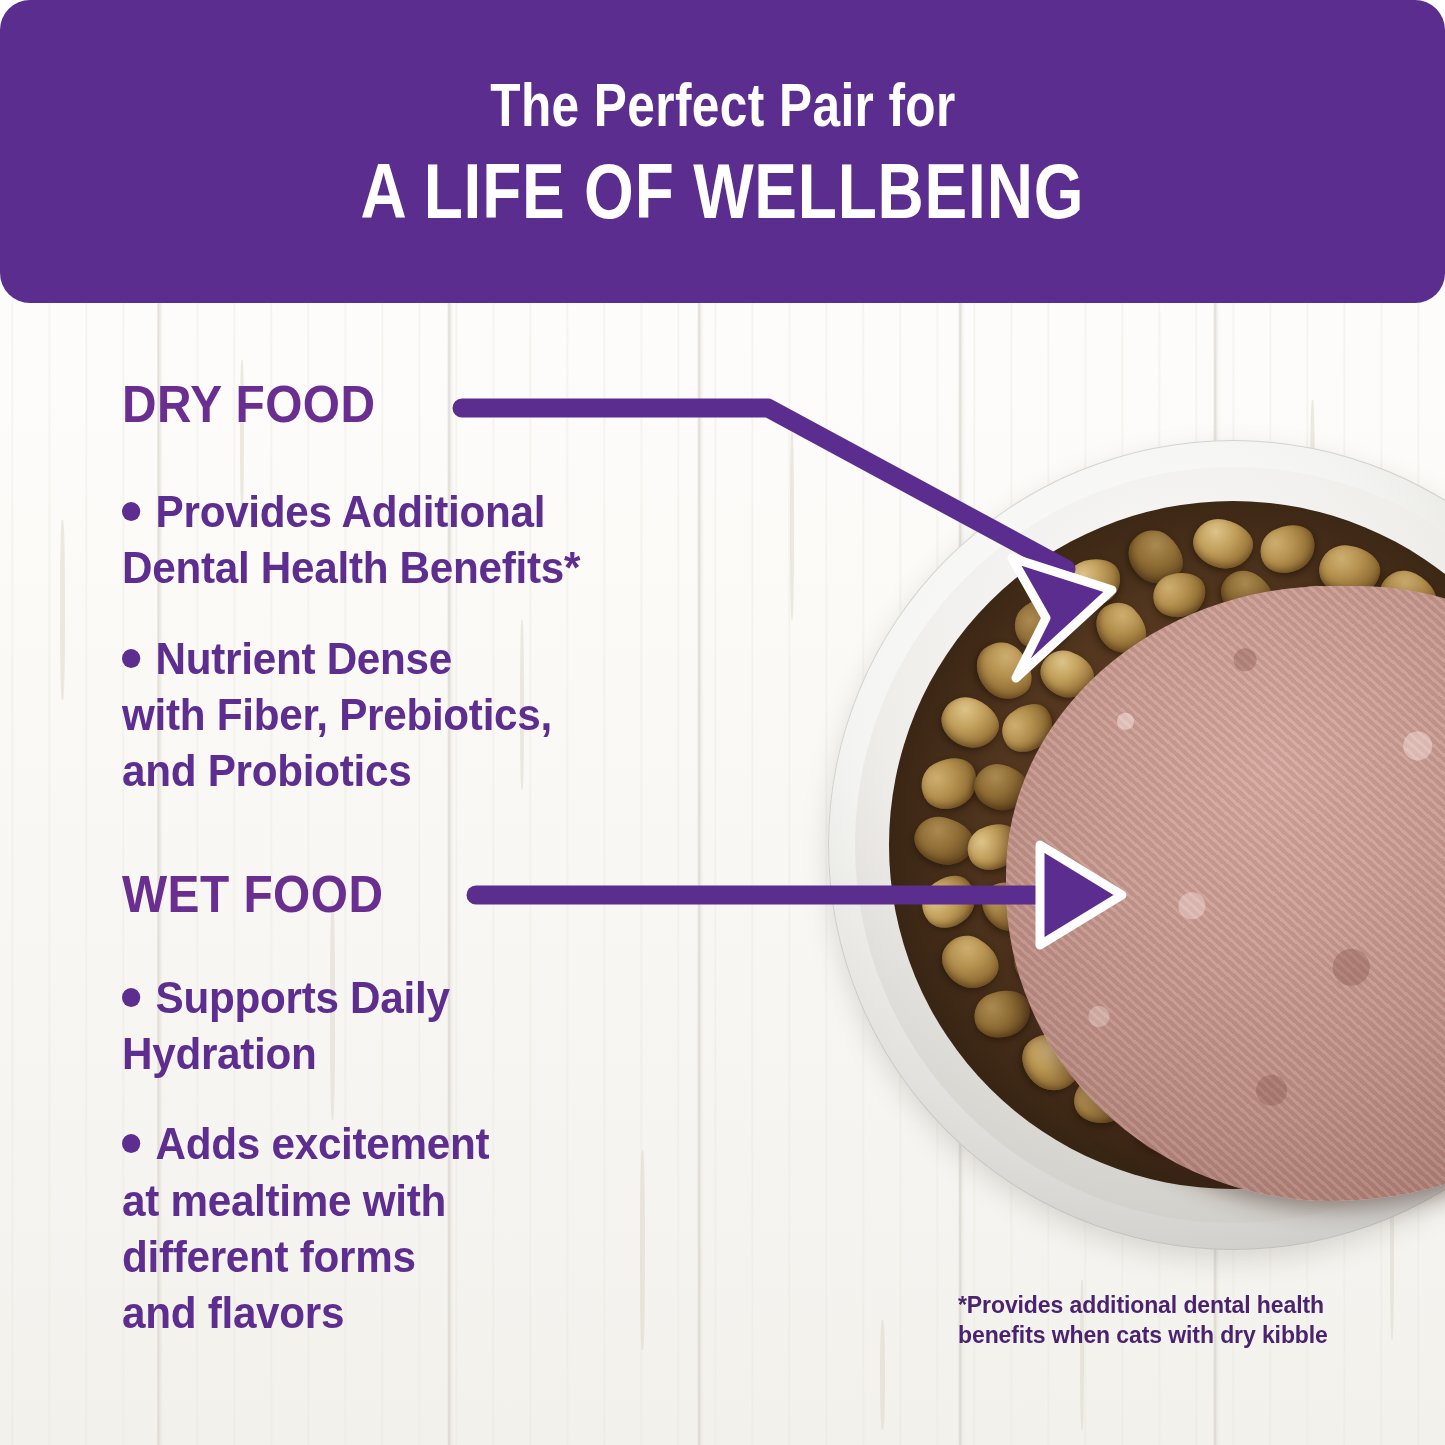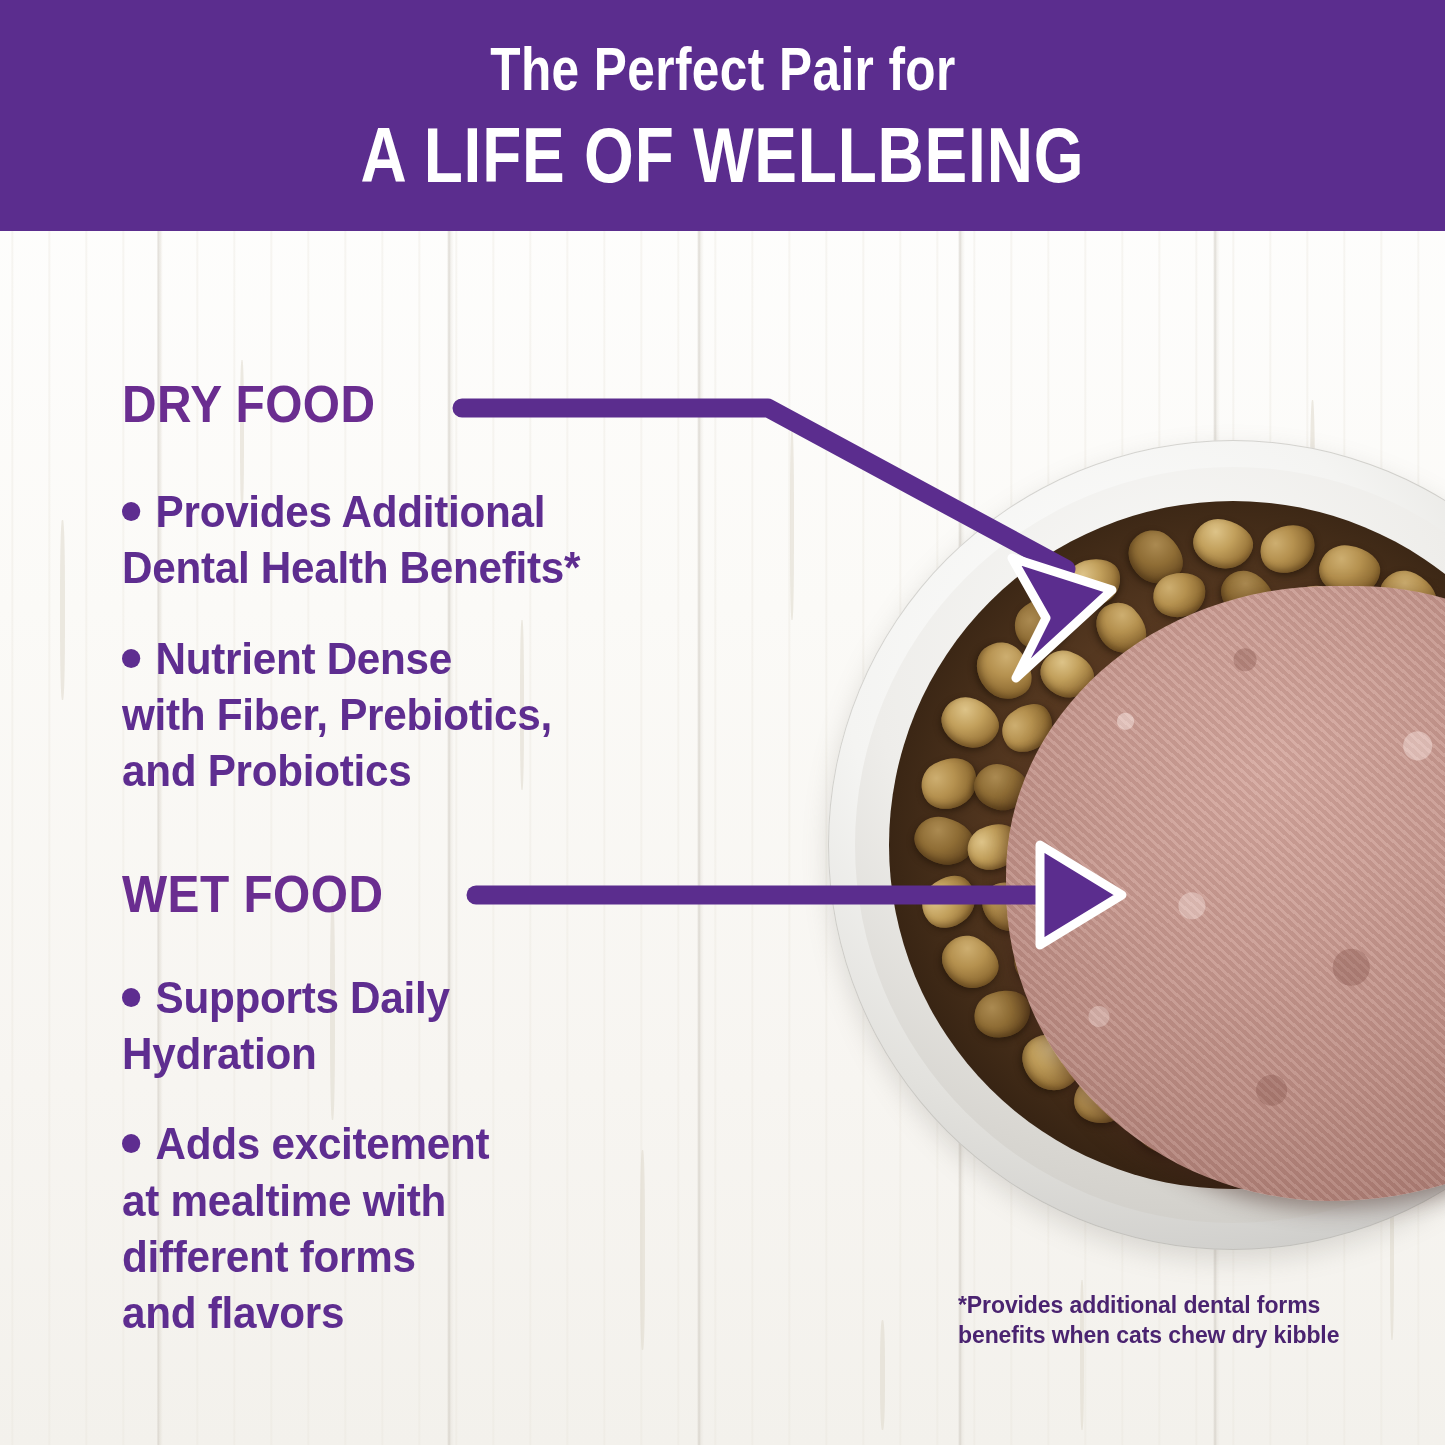--- a/index.html
+++ b/index.html
@@ -62,26 +62,27 @@
     position: absolute;
     background: rgba(222,216,204,0.55);
     border-radius: 40%;
   }
 
   
   .header {
     position: absolute;
     left: 0; top: 0;
     width: 1445px;
-    height: 231px;
+    height: 303px;
     background: #5b2d8e;
     display: flex;
     flex-direction: column;
     align-items: center;
     justify-content: center;
+    border-radius: 30px;
   }
   .header-line1 {
     color: #ffffff;
     font-family: "Liberation Sans Narrow", "Liberation Sans", sans-serif;
     font-weight: bold;
     font-size: 62px;
     letter-spacing: 0.5px;
     line-height: 1.0;
     transform: scaleX(0.80);
     white-space: nowrap;
@@ -365,17 +366,17 @@
     <div class="bullet b4">
       <span class="dot"></span><span>Adds excitement</span><br>
       <span>at mealtime with</span><br>
       <span>different forms</span><br>
       <span>and flavors</span>
     </div>
 
   </div>
 
   <div class="footnote">
-    <div>*Provides additional dental forms</div>
-    <div>benefits when cats chew dry kibble</div>
+    <div>*Provides additional dental health</div>
+    <div>benefits when cats with dry kibble</div>
   </div>
 
 </div>
 
 </body></html>

